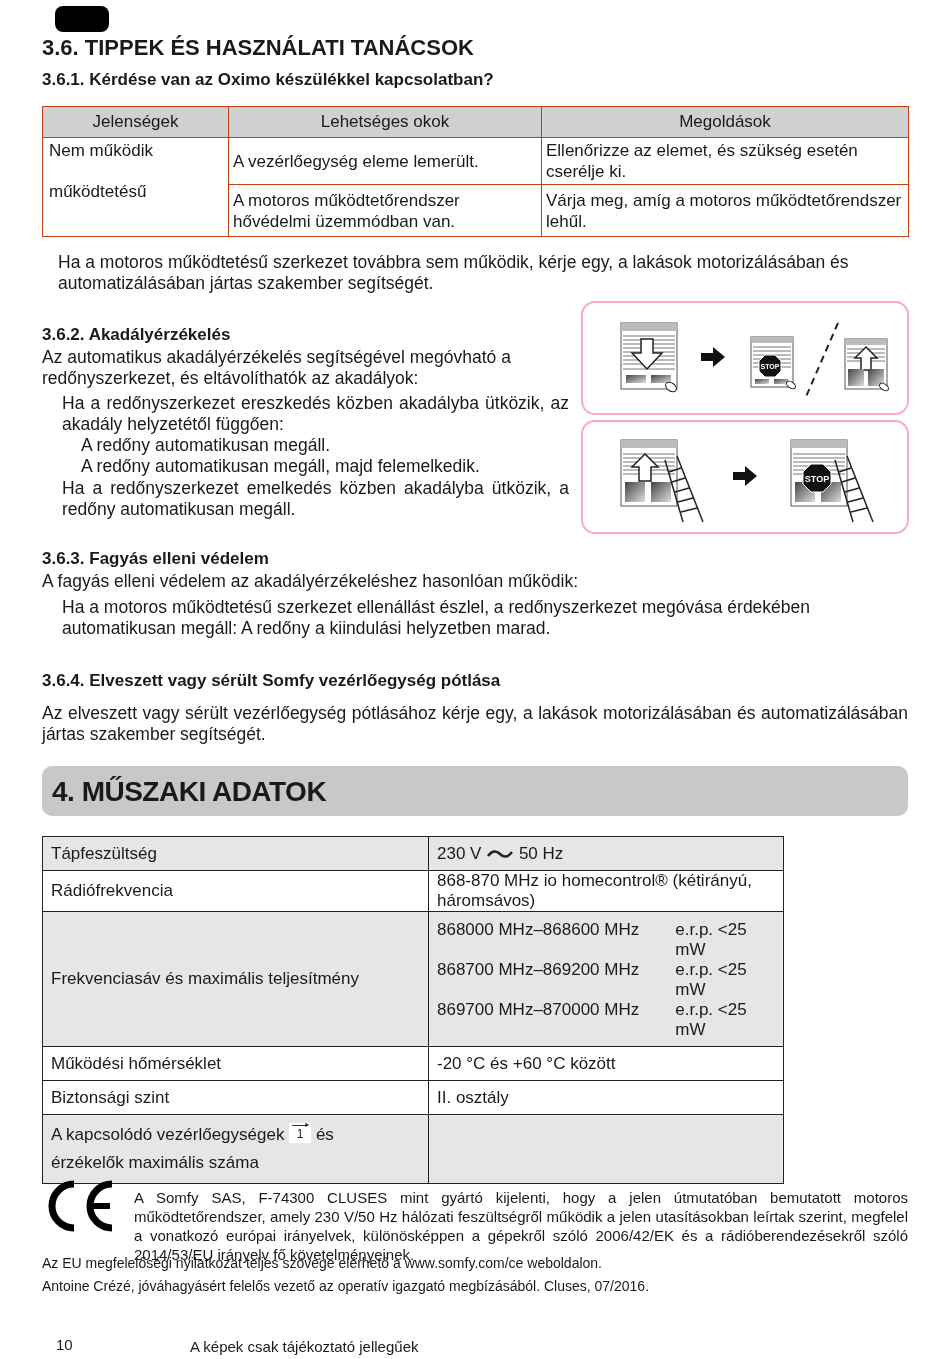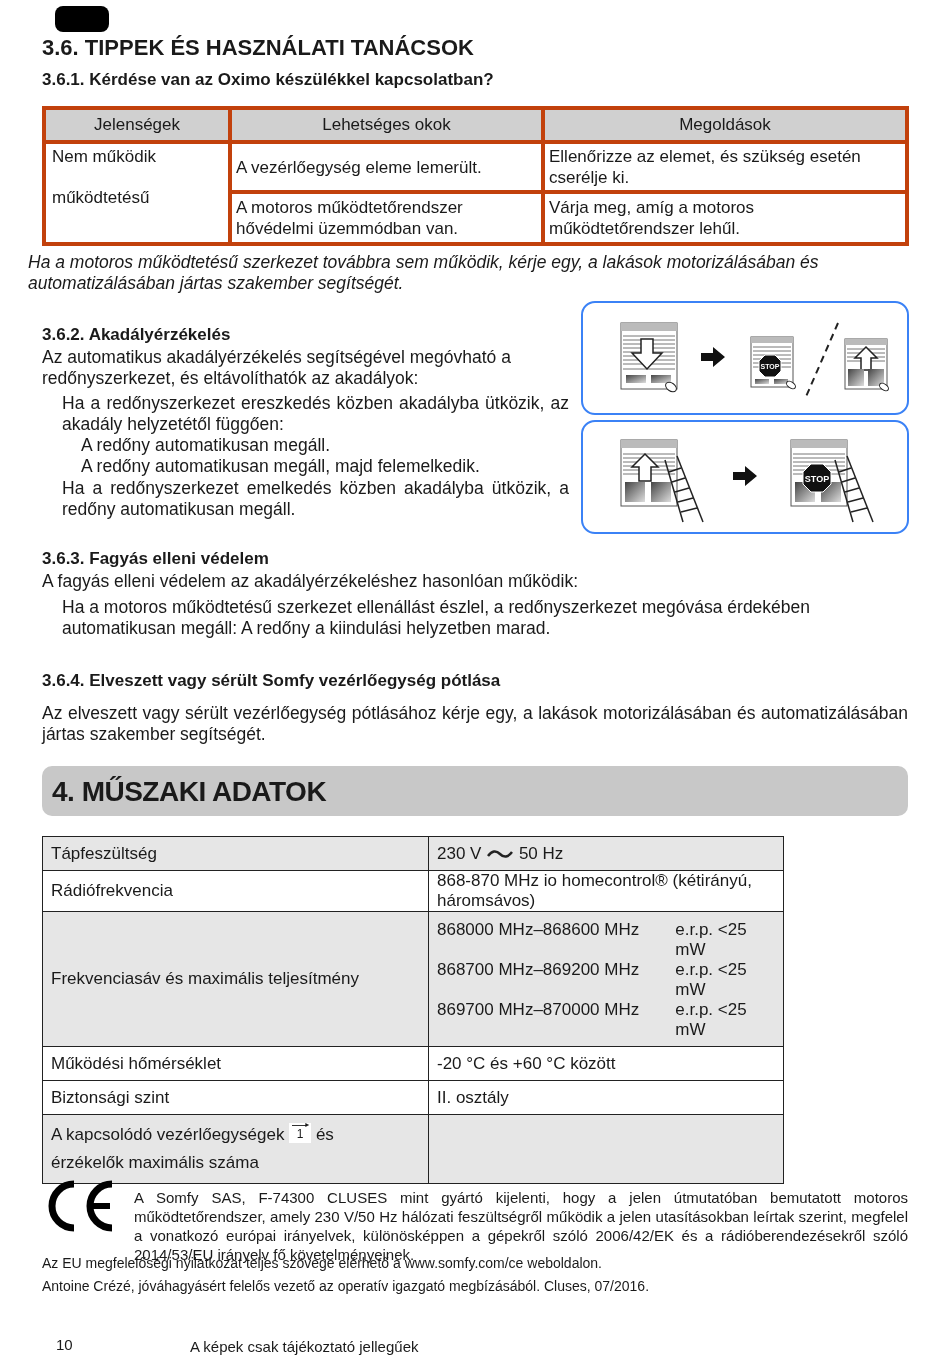--- a/index.html
+++ b/index.html
@@ -11,25 +11,25 @@
   .tab-marker { left: 55px; top: 6px; width: 54px; height: 26px; background: #000; border-radius: 8px; }
   .h1 { left: 42px; top: 35px; font-size: 22px; font-weight: bold; letter-spacing: 0px; }
   .h2 { left: 42px; top: 70px; font-size: 17px; font-weight: bold; }
   .h3 { font-size: 17px; font-weight: bold; }
   .p { font-size: 17.5px; line-height: 21px; }
 
   table.trouble {
     position: absolute; left: 42px; top: 106px; width: 867px;
     border-collapse: collapse; font-size: 17px;
   }
-  table.trouble th, table.trouble td { border: 4px solid #c2410c; vertical-align: middle; padding: 2px 4px; }
+  table.trouble th, table.trouble td { border: 1px solid #c2410c; vertical-align: middle; padding: 2px 4px; }
   table.trouble th { background: #d0d0d0; font-weight: normal; height: 26px; text-align: center; }
   table.trouble td { line-height: 21px; }
 
-  .illus { border: 2px solid #3b82f6; border-radius: 14px; background: #fff; }
+  .illus { border: 2px solid #f9a8d4; border-radius: 14px; background: #fff; }
 
   .section4 {
     left: 42px; top: 766px; width: 866px; height: 50px; background: #c8c8c8; border-radius: 10px;
   }
   .section4 span { position: absolute; left: 10px; top: 10px; font-size: 28px; font-weight: bold; letter-spacing: -0.5px; }
 
   table.spec {
     position: absolute; left: 42px; top: 836px; width: 742px;
     border-collapse: collapse; font-size: 17px;
   }
@@ -72,21 +72,21 @@
     <td>A vezérlőegység eleme lemerült.</td>
     <td>Ellenőrizze az elemet, és szükség esetén cserélje ki.</td>
   </tr>
   <tr style="height:52px">
     <td>A motoros működtetőrendszer hővédelmi üzemmódban van.</td>
     <td>Várja meg, amíg a motoros működtetőrendszer lehűl.</td>
   </tr>
 </tbody>
   </table>
 
-<div class="abs p" style="left:28px; top:252px; width:866px;font-style:italic;">Ha a motoros működtetésű szerkezet továbbra sem működik, kérje egy, a lakások motorizálásában és automatizálásában jártas szakember segítségét.</div>
+<div class="abs p" style="left:58px; top:252px; width:866px;">Ha a motoros működtetésű szerkezet továbbra sem működik, kérje egy, a lakások motorizálásában és automatizálásában jártas szakember segítségét.</div>
 
 <div class="abs h3" style="left:42px; top:325px;">3.6.2. Akadályérzékelés</div>
 <div class="abs p" style="left:42px; top:347px; width:527px;">
   <span>Az automatikus akadályérzékelés segítségével megóvható a redőnyszerkezet, és eltávolíthatók az akadályok:</span>
 </div>
 <div class="abs p" style="left:62px; top:393px; width:507px; text-align:justify;">Ha a redőnyszerkezet ereszkedés közben akadályba ütközik, az akadály helyzetétől függően:</div>
 <div class="abs p" style="left:81px; top:435px;">A redőny automatikusan megáll.</div>
 <div class="abs p" style="left:81px; top:456px;">A redőny automatikusan megáll, majd felemelkedik.</div>
 <div class="abs p" style="left:62px; top:478px; width:507px; text-align:justify;">Ha a redőnyszerkezet emelkedés közben akadályba ütközik, a redőny automatikusan megáll.</div>
 

